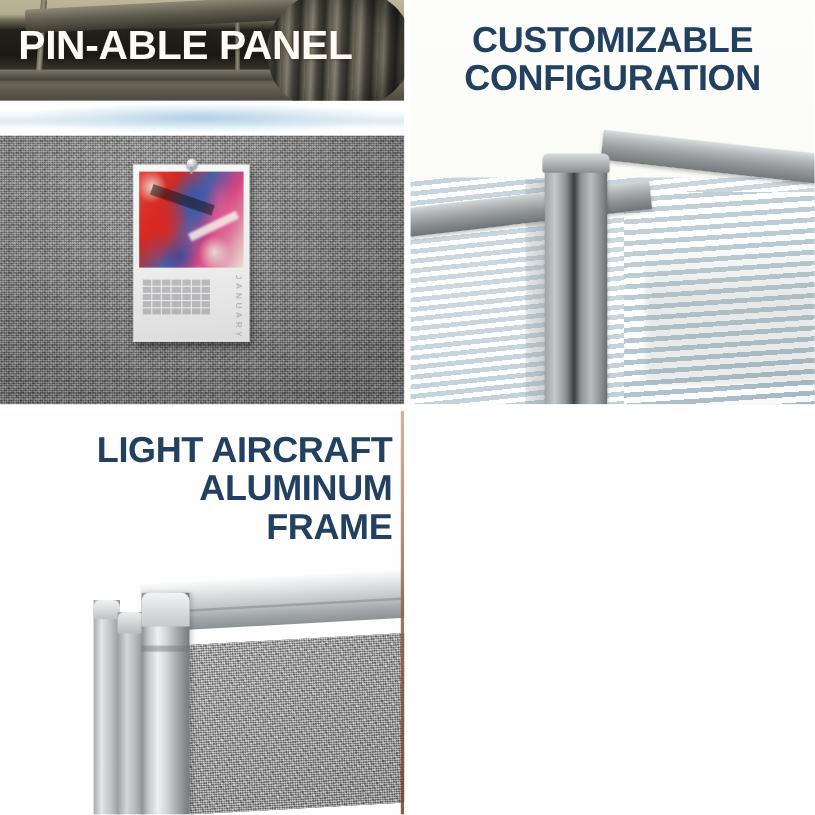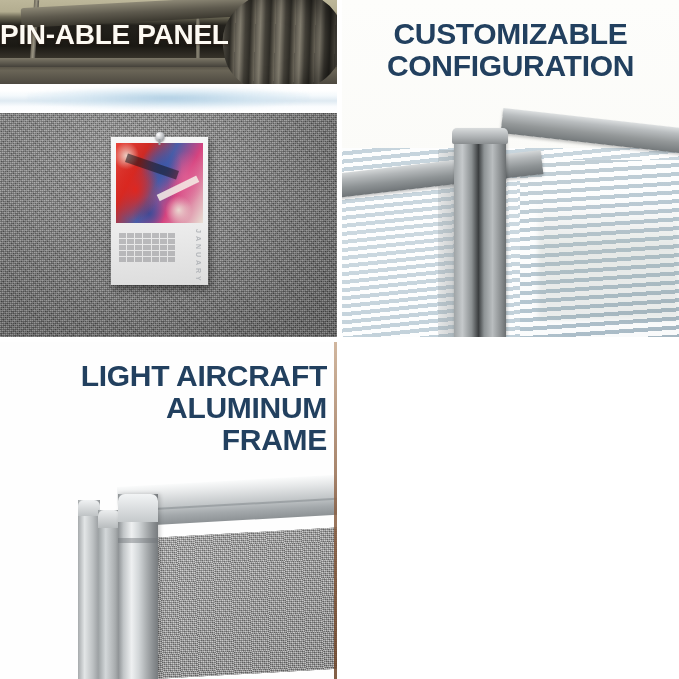--- a/index.html
+++ b/index.html
@@ -353,21 +353,21 @@
   }
   .br-red {
     position: absolute; left: 28px; top: 10px; width: 230px; height: 128px;
     border-radius: 50%;
     background: radial-gradient(ellipse at 50% 55%,
       rgba(208,62,48,0.60) 0%, rgba(198,70,55,0.32) 48%, rgba(200,90,70,0) 78%);
     filter: blur(9px);
   }
 
   
-  .cap-tl { left: 0;  top: 20px;  width: 309px; text-align: left; font-size: 28px; }
+  .cap-tl { left: 0;  top: 20px;  width: 309px; text-align: center; font-size: 34px; }
   .cap-tr { left: 0;  top: 18px;  width: 337px; text-align: center; font-size: 30px; }
   .cap-bl { left: 0;  top: 18px;  width: 327px; text-align: right;  font-size: 30px; }
   .cap-br { left: 10px; top: 18px; width: 317px; text-align: right; font-size: 30px; }
 
   .divider-v {
     position: absolute; left: 337px; top: 0; width: 5px; height: 679px;
     background: #ffffff; z-index: 60;
   }
   .divider-h {
     position: absolute; left: 0; top: 337px; width: 679px; height: 5px;

